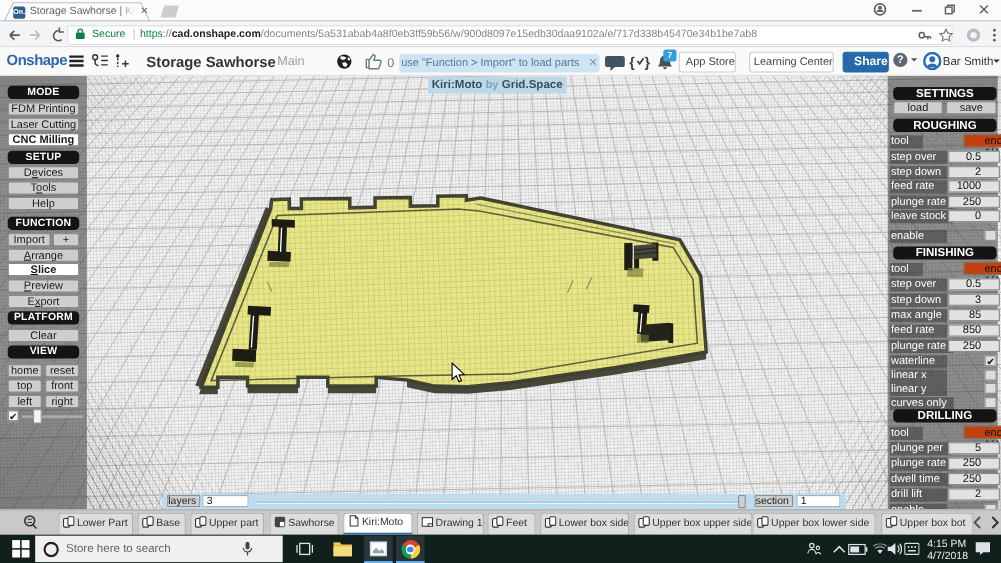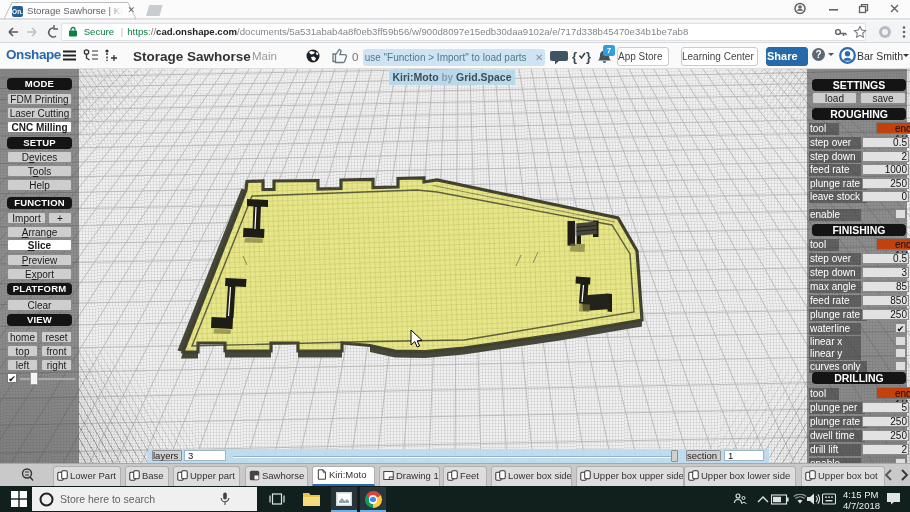--- a/index.html
+++ b/index.html
@@ -8,21 +8,21 @@
 #tab{position:absolute;left:4px;top:2px;width:136px;height:19px}
 #tab .fav{position:absolute;left:8px;top:3.5px;width:11px;height:11px;background:#2b5f8e;border-radius:2px;color:#fff;font-size:6.5px;font-weight:bold;text-align:center;line-height:11px}
 #tab .ttl{position:absolute;left:23px;top:3px;width:96px;font-size:9.6px;color:#5f6368;white-space:nowrap;overflow:hidden;-webkit-mask-image:linear-gradient(to right,#000 85%,transparent)}
 #tab .tx{position:absolute;right:5px;top:3px;font-size:9px;color:#5f6368}
 #winctl{position:absolute;right:0;top:0;height:21px}
 
 #addr{position:absolute;left:0;top:21px;width:910px;height:22px;background:#f3f4f5;border-bottom:1px solid #d8d9da}
 #omni{position:absolute;left:61px;top:2px;width:805px;height:18px;background:#fff;border:1px solid #dfe1e5;border-radius:2px;font-size:9.6px;line-height:16px;white-space:nowrap;overflow:hidden}
 
 #apphead{position:absolute;left:0;top:43px;width:910px;height:26px;background:#fafafa;border-bottom:1px solid #ddd}
-.hbtn{position:absolute;top:3.5px;height:19px;background:#fff;border:1px solid #ccc;border-radius:3px;font-size:10px;color:#444;text-align:left;line-height:17px;white-space:nowrap}
+.hbtn{position:absolute;top:3.5px;height:19px;background:#fff;border:1px solid #ccc;border-radius:3px;font-size:10px;color:#444;text-align:right;line-height:17px;white-space:nowrap}
 
 #canvas{position:absolute;left:0;top:69px;width:910px;height:394px;background:#f0f0f0;overflow:hidden}
 #finegrid{position:absolute;left:-30px;top:-30px;width:970px;height:455px;
  background-image:repeating-linear-gradient(90.5deg,rgba(0,0,0,0.065) 0 1px,transparent 1px 3px),repeating-linear-gradient(0deg,rgba(0,0,0,0.065) 0 1px,transparent 1px 3px);
  transform:rotate(-1.2deg);-webkit-mask-image:linear-gradient(to bottom,rgba(0,0,0,.45) 0,rgba(0,0,0,.8) 70px,#000 150px)}
 #cornershade{position:absolute;left:0;top:0;width:910px;height:395px;
  background:
  radial-gradient(ellipse 240px 200px at 0% 100%, rgba(90,90,90,.22), rgba(90,90,90,0) 70%),
  radial-gradient(ellipse 220px 180px at 100% 100%, rgba(95,95,95,.18), rgba(100,100,100,0) 70%),
  radial-gradient(ellipse 200px 110px at 0% 0%, rgba(110,110,110,.15), rgba(120,120,120,0) 70%),
@@ -33,21 +33,21 @@
 #kpill{position:absolute;left:389px;top:1px;width:126px;height:15px;background:#b9d8ea;text-align:center;font-size:10.5px;font-weight:bold;color:#3d4d57;line-height:15px;white-space:nowrap}
 #kpill .by{font-weight:bold;color:#85a0b0;font-size:10px}
 
 .lw{position:absolute;left:7px;width:65px;height:12px;font-size:10px;line-height:12px;text-align:center;color:#222}
 .pill{background:#141414;color:#fff;font-weight:bold;border-radius:4px;font-size:9.5px;letter-spacing:.2px}
 .btn{background:#cecece;border:1px solid #8a8a8a;border-radius:2px;color:#1a1a1a}
 .btn.on{background:#fff;font-weight:bold}
 .half{width:31px}
 
 .rlab{position:absolute;left:809px;font-size:10px;color:#fff;background:rgba(60,60,60,.55);height:12px;line-height:12px;padding-left:1px}
-.rin{position:absolute;left:862px;width:47px;height:11px;background:#e2e2e2;border:1px solid #8a8a8a;font-size:10px;line-height:10px;text-align:right;padding-right:1px;color:#111}
+.rin{position:absolute;left:862px;width:47px;height:11px;background:#e2e2e2;border:1px solid #8a8a8a;font-size:10px;line-height:10px;text-align:right;padding-right:16px;color:#111}
 .rsel{position:absolute;left:876px;width:50px;height:12px;background:#c2410c;border:1px solid #777;font-size:10px;line-height:11px;color:#111;padding-left:18px}
 .rpill{position:absolute;left:812px;width:94px;background:#141414;color:#fff;font-weight:bold;border-radius:4px;font-size:10.5px;text-align:center;height:12px;line-height:12px}
 .rchk{position:absolute;left:895px;width:11px;height:10px;background:#ddd;border:1px solid #888}
 
 #band{position:absolute;left:148px;top:380px;width:621px;height:14px;background:rgba(188,219,238,.94)}
 .chip{position:absolute;background:#cfcfcf;border:1px solid #8f8f8f;font-size:9.5px;color:#222;text-align:left;height:11px;line-height:10px;border-radius:1px}
 .inp{position:absolute;background:#fff;border:1px solid #9ab7c6;font-size:9.5px;color:#111;height:11px;line-height:10px;padding-left:3px}
 
 #etabs{position:absolute;left:0;top:463px;width:910px;height:23px;background:#c9c9c9;border-top:1px solid #a8a8a8}
 .etab{position:absolute;top:2px;height:20px;background:#dddddd;border:1px solid #b0b0b0;border-bottom:none;border-radius:3px 3px 0 0;font-size:9.5px;color:#333;line-height:18px;white-space:nowrap;overflow:hidden}

